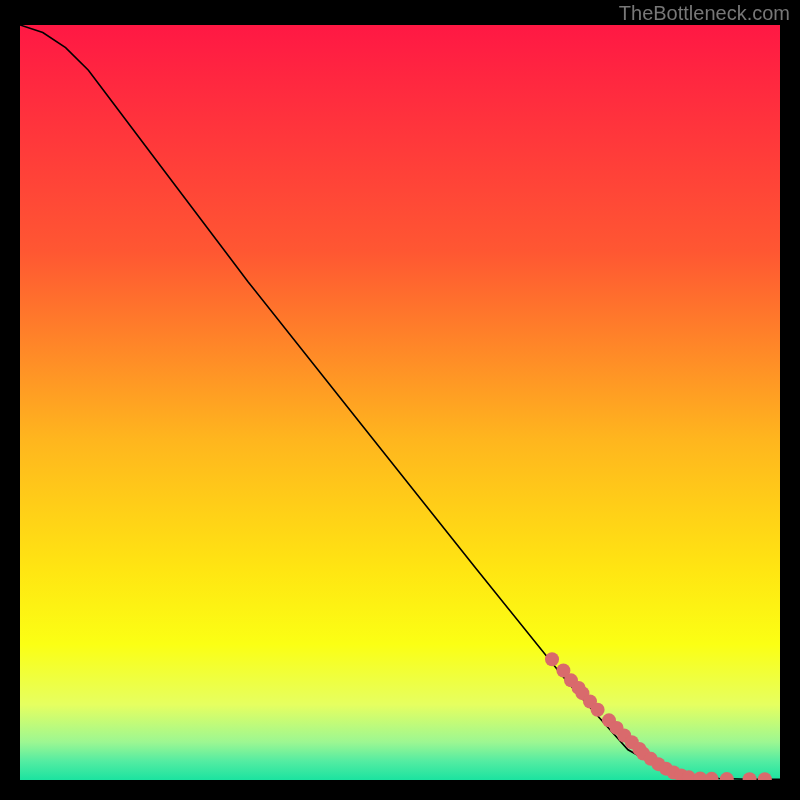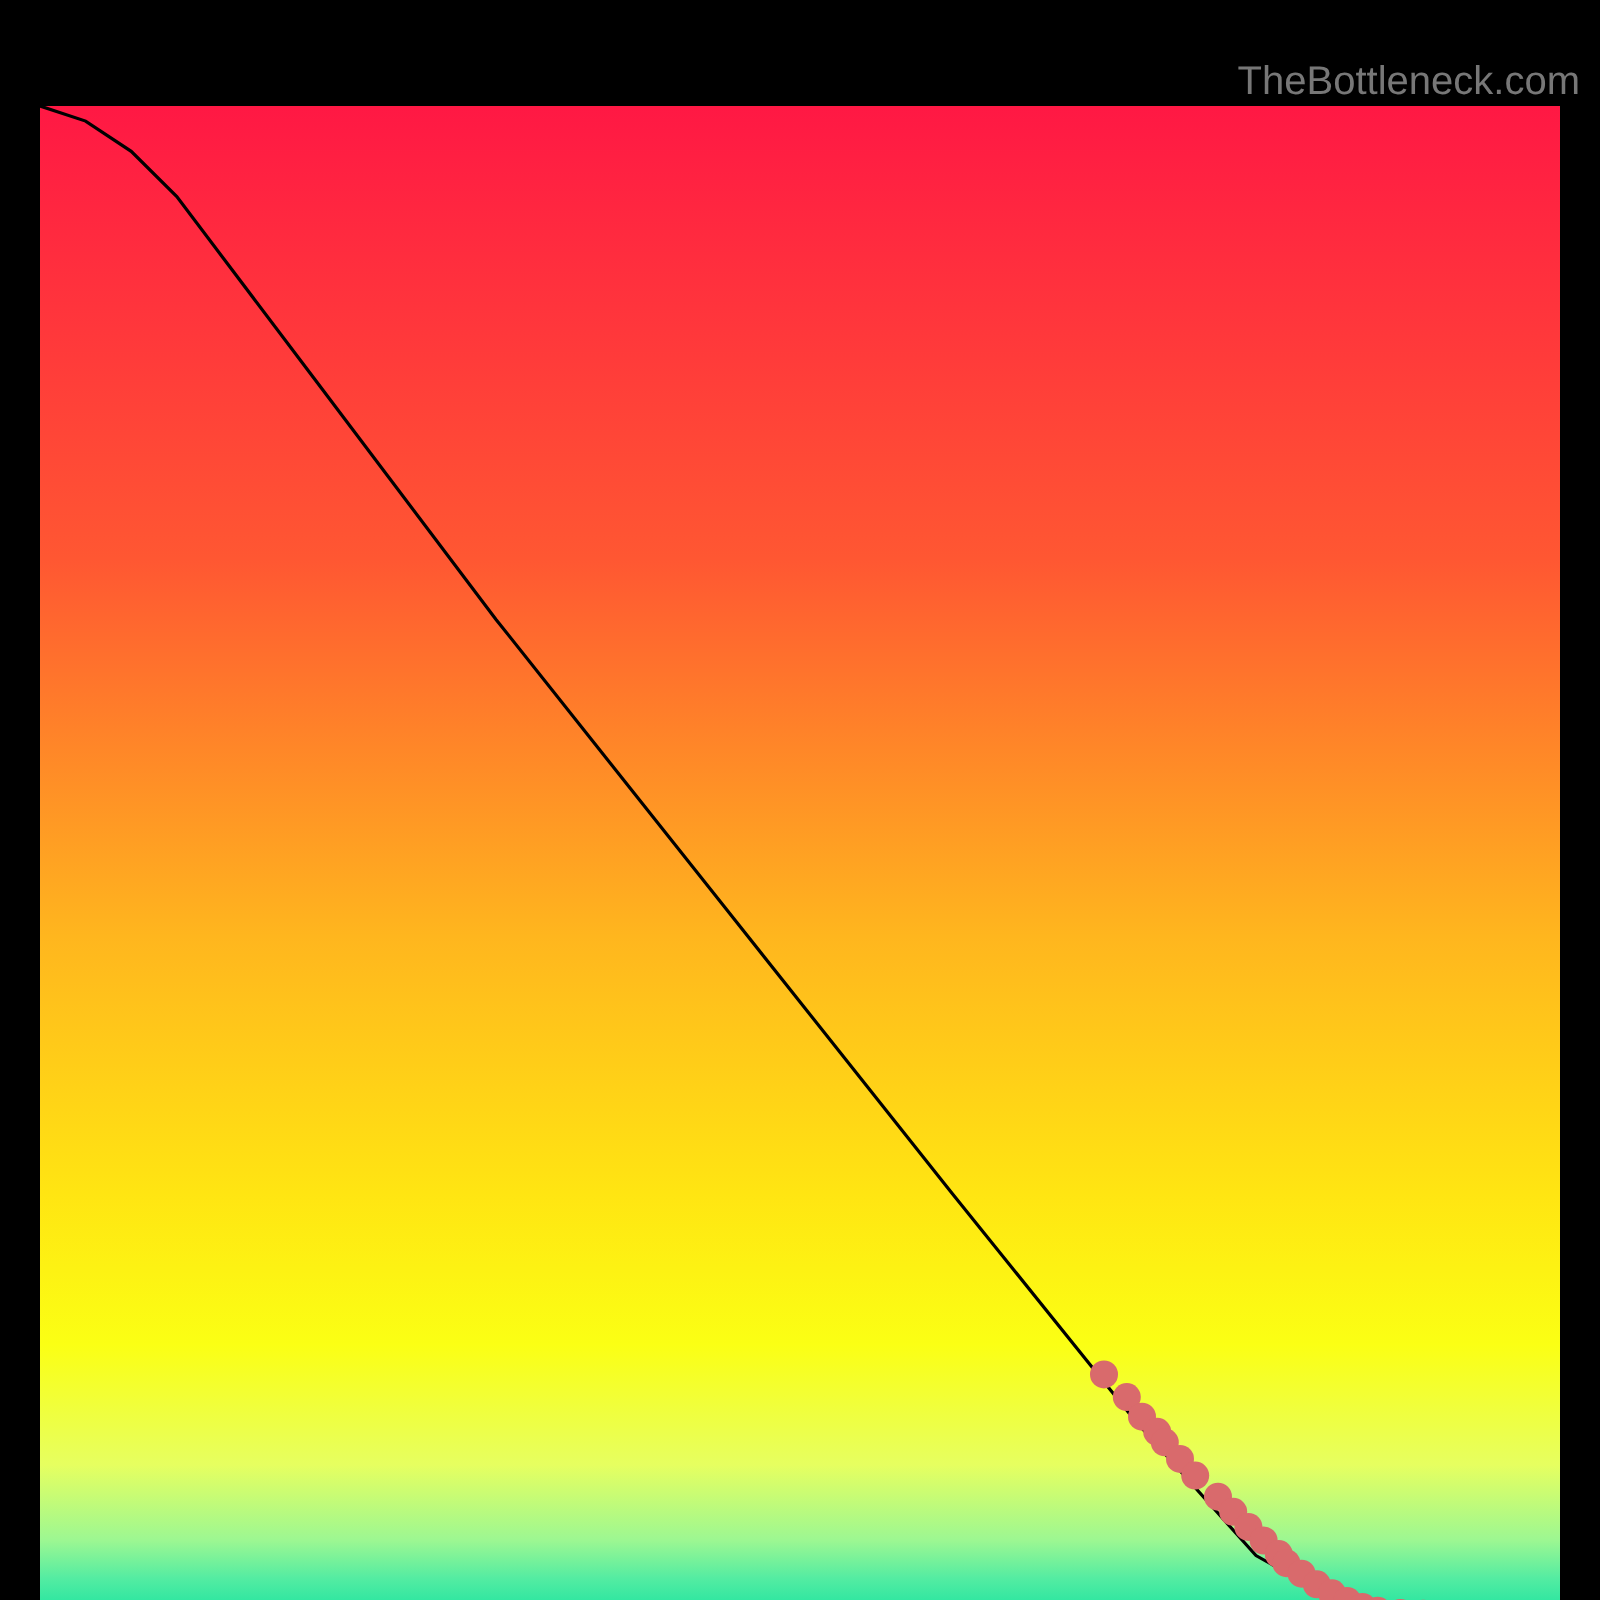--- a/index.html
+++ b/index.html
@@ -8,21 +8,20 @@
     background: #000;
     width: 800px;
     height: 800px;
     overflow: hidden;
     font-family: Arial, sans-serif;
   }
   .container {
     position: relative;
     width: 800px;
     height: 576px;
-    margin-top: 28px;
   }
   .watermark {
     position: absolute;
     top: 2px;
     right: 10px;
     color: #777;
     font-size: 20px;
     font-weight: 500;
     z-index: 10;
   }

